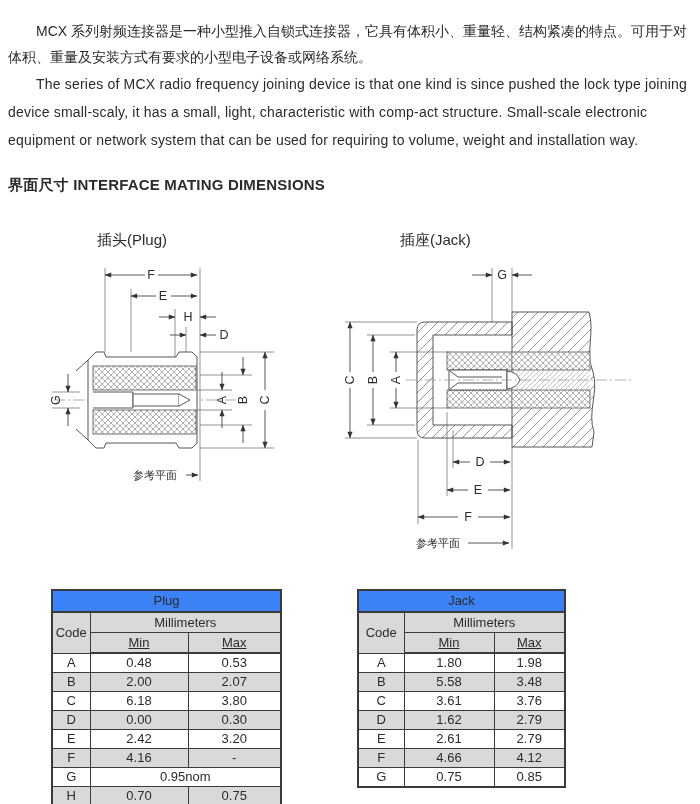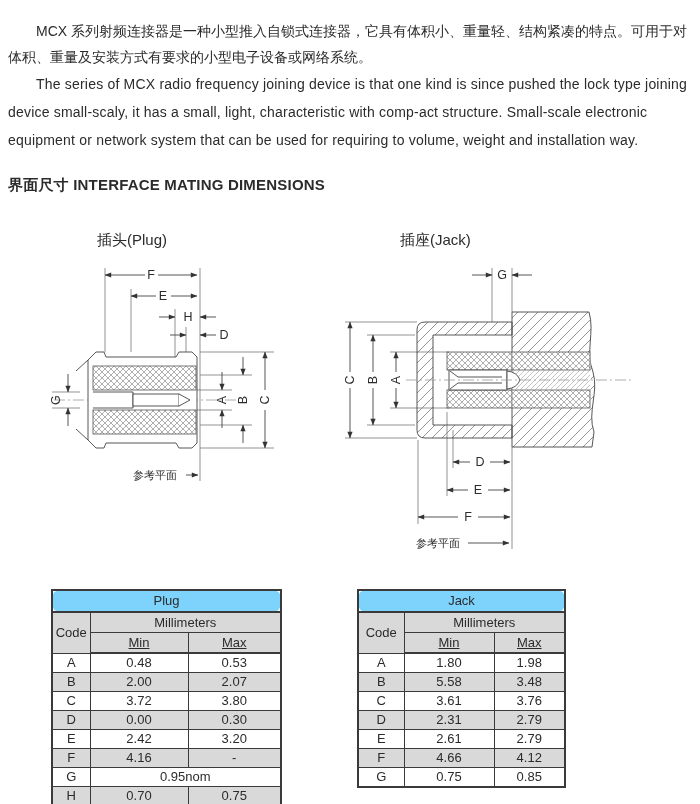--- a/index.html
+++ b/index.html
@@ -15,21 +15,21 @@
   .fig-title{font-size:15px;}
   .fig-title.plug{left:97px;top:231px;}
   .fig-title.jack{left:400px;top:231px;}
   svg text{font-family:"Liberation Sans","DejaVu Sans",sans-serif;fill:#2b2b2b;}
   .dimtxt{font-size:12.5px;}
   .reftxt{font-size:11px;}
   table.spec{border-collapse:collapse;position:absolute;table-layout:fixed;
     font-size:13px;color:#2b2b2b;}
   table.spec td{border:1px solid #3a3a3a;text-align:center;padding:0;height:18px;line-height:18px;}
   table.spec{border:2px solid #3a3a3a;}
-  tr.t-title td{background:#7dd3fc;height:20px;border-bottom-width:2px;border-radius:8px;}
+  tr.t-title td{background:#3b82f6;height:20px;border-bottom-width:2px;}
   tr.t-head td{background:#d9d9d9;height:19px;}
   td.code-h{background:#d9d9d9;border-bottom-width:2px;}
   tr.t-subhead td{border-bottom-width:2px;text-decoration:underline;}
   tr.alt td{background:#d9d9d9;}
 </style>
 </head>
 <body>
 
 <p class="abs p-cn">MCX 系列射频连接器是一种小型推入自锁式连接器，它具有体积小、重量轻、结构紧凑的特点。可用于对体积、重量及安装方式有要求的小型电子设备或网络系统。</p>
 <p class="abs p-en">The series of MCX radio frequency joining device is that one kind is since pushed the lock type joining device small-scaly, it has a small, light, characteristic with comp-act structure. Small-scale electronic equipment or network system that can be used for requiring to volume, weight and installation way.</p>
@@ -204,21 +204,21 @@
         <td>0.48</td>
         <td>0.53</td>
       </tr>
   <tr class="alt">
         <td>B</td>
         <td>2.00</td>
         <td>2.07</td>
       </tr>
   <tr>
         <td>C</td>
-        <td>3.72</td>
+        <td>6.18</td>
         <td>3.80</td>
       </tr>
   <tr class="alt">
         <td>D</td>
         <td>0.00</td>
         <td>0.30</td>
       </tr>
   <tr>
         <td>E</td>
         <td>2.42</td>
@@ -269,21 +269,21 @@
         <td>5.58</td>
         <td>3.48</td>
       </tr>
   <tr>
         <td>C</td>
         <td>3.61</td>
         <td>3.76</td>
       </tr>
   <tr class="alt">
         <td>D</td>
-        <td>2.31</td>
+        <td>1.62</td>
         <td>2.79</td>
       </tr>
   <tr>
         <td>E</td>
         <td>2.61</td>
         <td>2.79</td>
       </tr>
   <tr class="alt">
         <td>F</td>
         <td>4.66</td>

